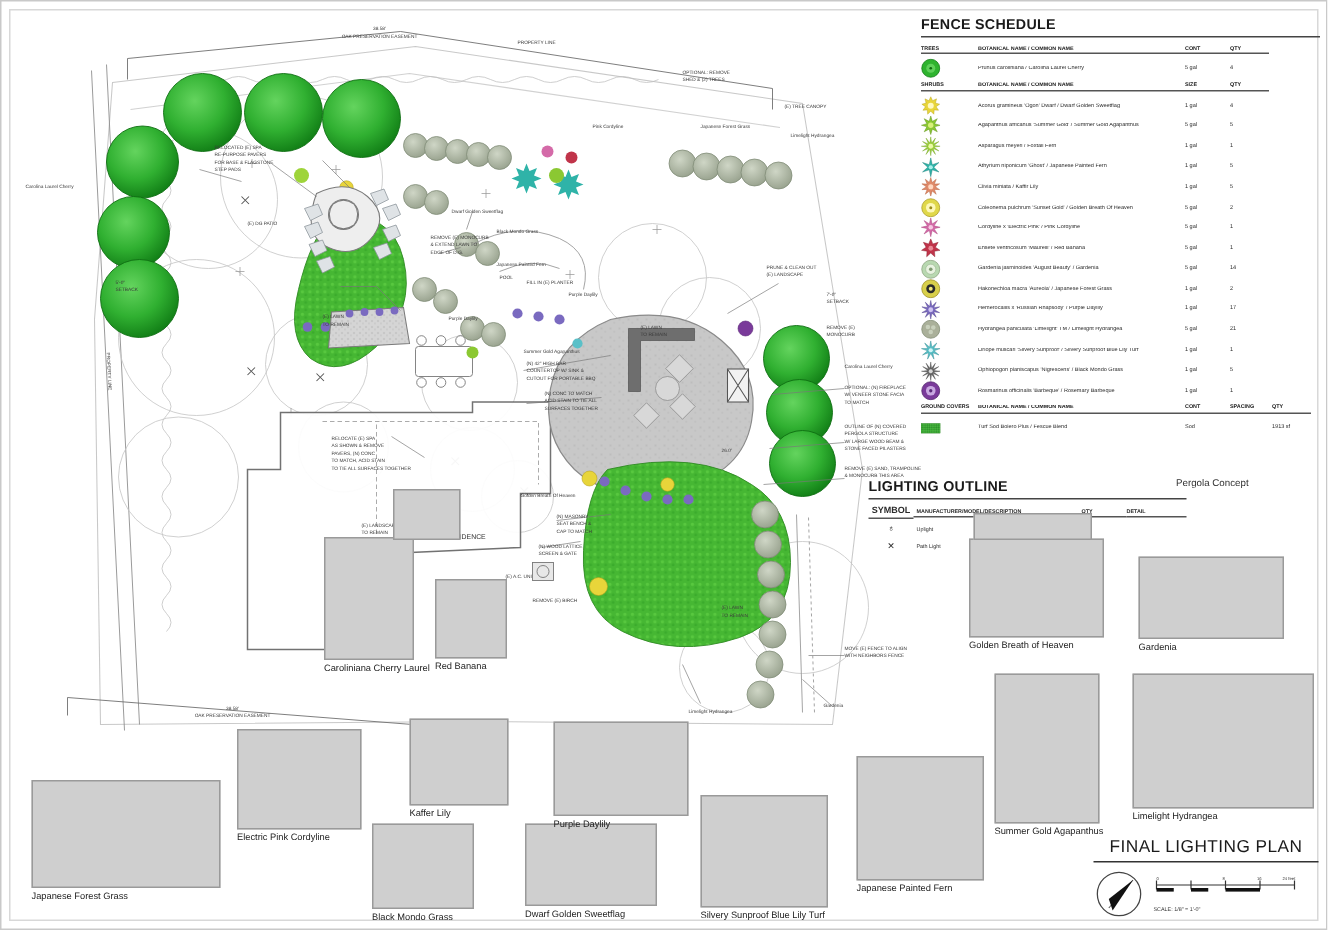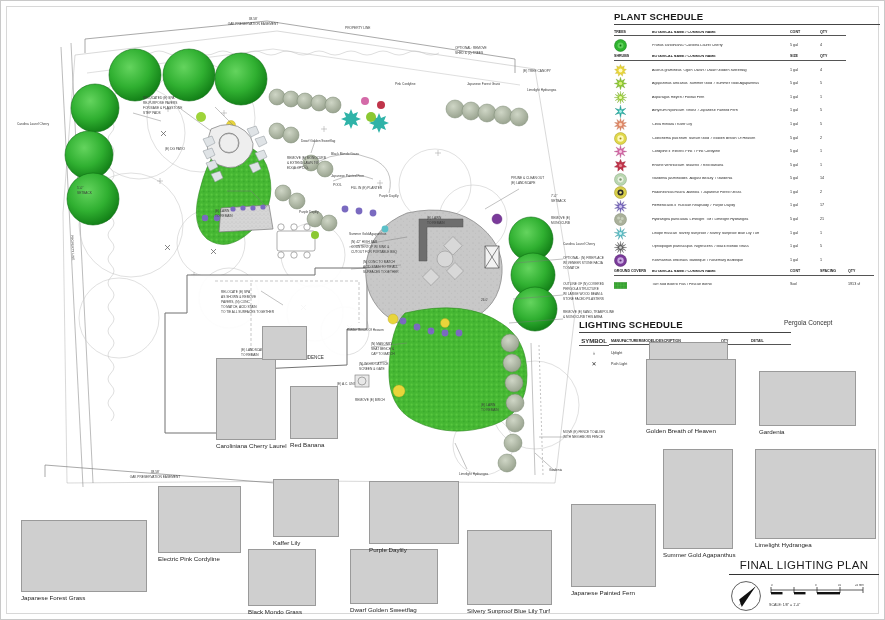--- a/index.html
+++ b/index.html
@@ -535,21 +535,21 @@
       </g>
 
       <g stroke="#9a9a9a" stroke-width=".6" fill="none">
         <path d="M516 330 L520 462"></path>
         <path d="M524 332 L528 462" stroke-dasharray="2 2"></path>
       </g>
     </svg>
   </div>
 
   <div class="schedule">
-    <div class="sched-title">PLANT SCHEDULE</div>
+    <div class="sched-title">FENCE SCHEDULE</div>
     <div id="ps-body">
         <div class="sched-row hdr">
           <span class="c-sym">TREES</span>
           <span class="c-name">BOTANICAL NAME / COMMON NAME</span>
           <span class="c-cont">CONT</span>
           <span class="c-qty">QTY</span>
         </div>
         <div class="sched-row">
           <span class="c-sym">
             <span class="sym">
@@ -795,21 +795,21 @@
           </span>
           <span class="c-name">Turf Sod  Bolero Plus / Fescue Blend</span>
           <span class="c-cont">Sod</span>
           <span class="c-spac"></span>
           <span class="c-qty">1913 sf</span>
         </div>
       </div>
   </div>
 
   <div class="lighting">
-    <div class="sched-title">LIGHTING SCHEDULE</div>
+    <div class="sched-title">LIGHTING OUTLINE</div>
     <div id="ls-body">
         <div class="lt-row hdr">
           <span class="lt-sym">SYMBOL</span>
           <span class="lt-desc">MANUFACTURER/MODEL/DESCRIPTION</span>
           <span class="lt-qty">QTY</span>
           <span class="lt-det">DETAIL</span>
         </div>
         <div class="lt-row">
           <span class="lt-sym">♁</span>
           <span class="lt-desc">Uplight</span>

